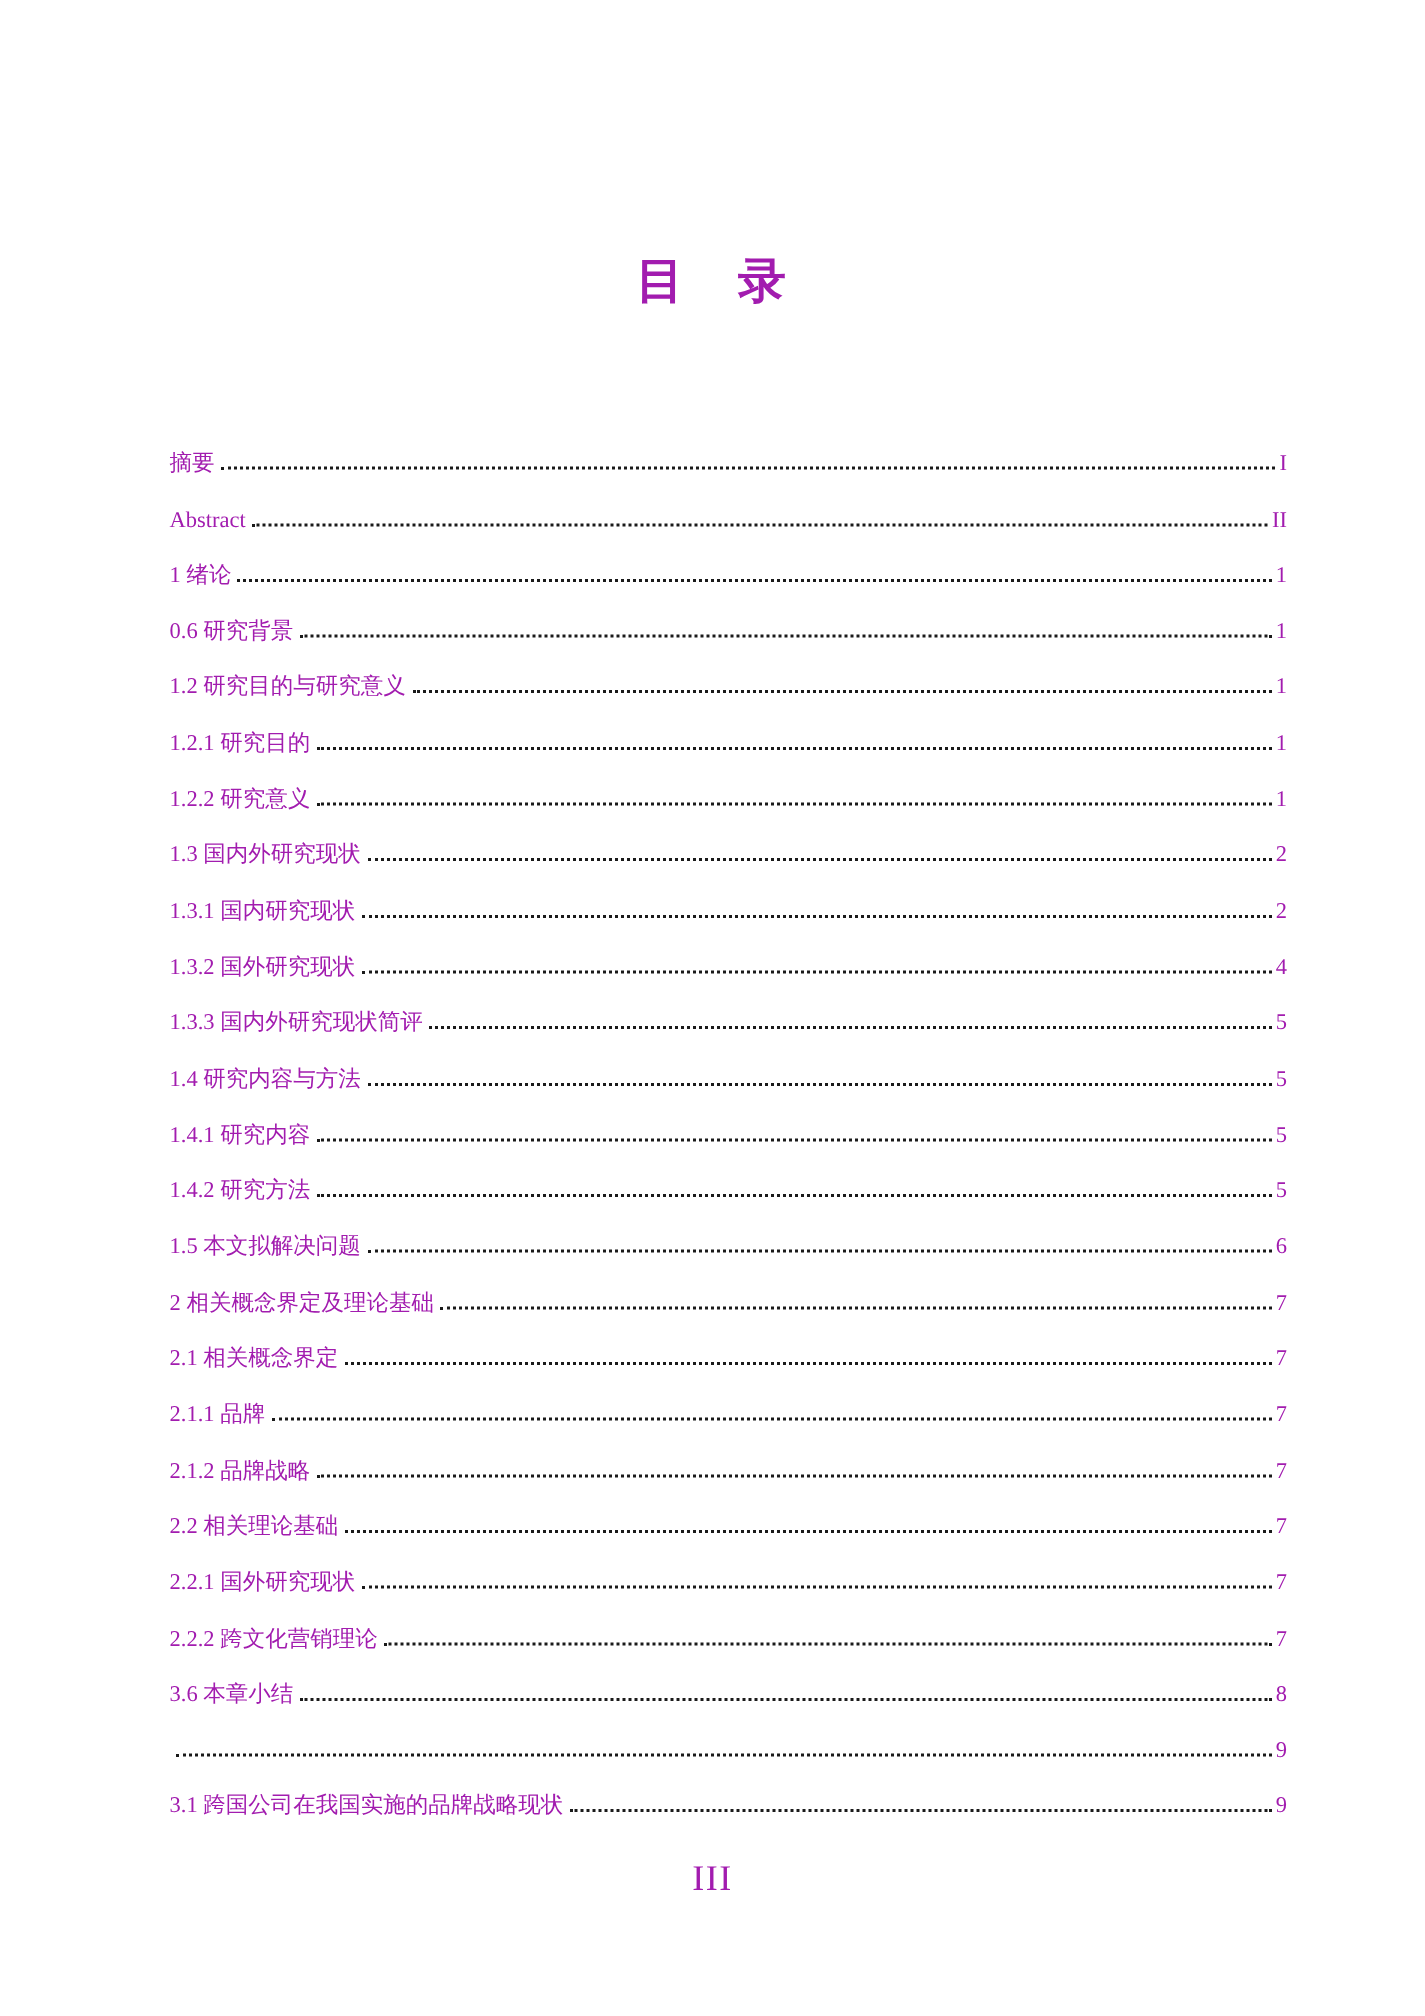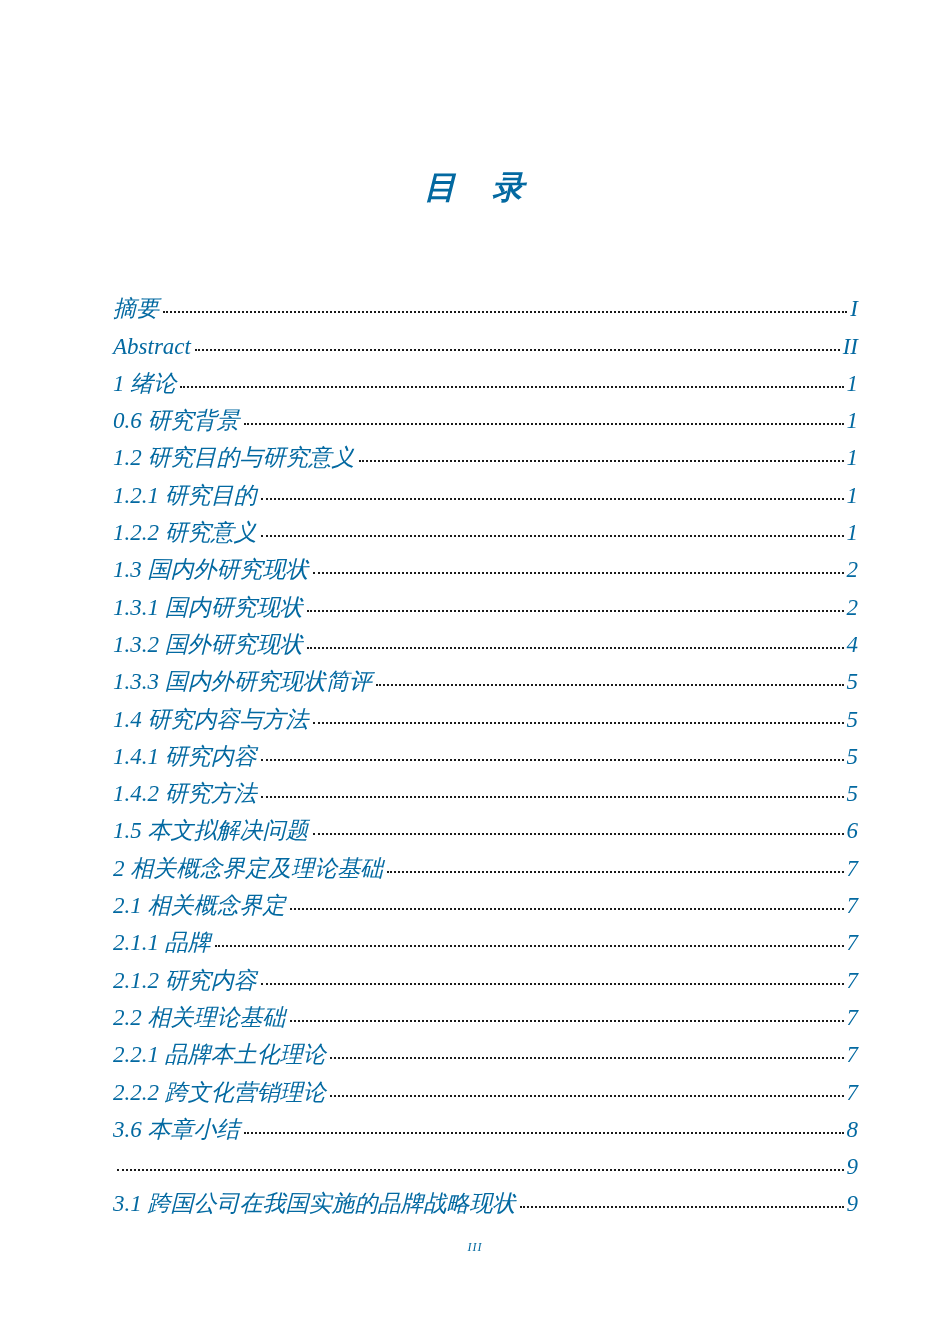--- a/index.html
+++ b/index.html
@@ -5,24 +5,23 @@
   html, body {
     margin: 0;
     padding: 0;
     background: #ffffff;
   }
   .page {
     position: relative;
     width: 950px;
     height: 1344px;
     background: #ffffff;
-    color: #0369a1;
+    color: #a21caf;
     font-family: "Liberation Serif", "DejaVu Serif", serif;
     overflow: hidden;
-    font-style: italic;
   }
   .doc-title {
     position: absolute;
     top: 168px;
     left: 0;
     width: 100%;
     text-align: center;
     font-family: "DejaVu Sans", "Liberation Sans", sans-serif;
     font-weight: 700;
     font-size: 32px;
@@ -35,21 +34,21 @@
     top: 289px;
     left: 113px;
     width: 745px;
   }
   .toc-row {
     display: flex;
     align-items: flex-end;
     height: 37.3px;
     box-sizing: border-box;
     padding-bottom: 5px;
-    font-size: 23px;
+    font-size: 15px;
     line-height: 24px;
   }
   .toc-label {
     white-space: nowrap;
     flex: 0 0 auto;
   }
   .toc-leader {
     flex: 1 1 auto;
     min-width: 12px;
     border-bottom: 2px dotted #1a1a1a;
@@ -59,21 +58,21 @@
   .toc-page {
     white-space: nowrap;
     flex: 0 0 auto;
   }
   .page-footer {
     position: absolute;
     top: 1240px;
     left: 0;
     width: 100%;
     text-align: center;
-    font-size: 12px;
+    font-size: 24px;
     letter-spacing: 1px;
   }
 </style>
 </head>
 <body>
 
 <div class="page">
   <div class="doc-title">目　录</div>
 
   <div class="toc">
@@ -179,33 +178,33 @@
       <span class="toc-page">7</span>
     </div>
 
     <div class="toc-row">
       <span class="toc-label">2.1.1 品牌</span>
       <span class="toc-leader"></span>
       <span class="toc-page">7</span>
     </div>
 
     <div class="toc-row">
-      <span class="toc-label">2.1.2 研究内容</span>
+      <span class="toc-label">2.1.2 品牌战略</span>
       <span class="toc-leader"></span>
       <span class="toc-page">7</span>
     </div>
 
     <div class="toc-row">
       <span class="toc-label">2.2 相关理论基础</span>
       <span class="toc-leader"></span>
       <span class="toc-page">7</span>
     </div>
 
     <div class="toc-row">
-      <span class="toc-label">2.2.1 品牌本土化理论</span>
+      <span class="toc-label">2.2.1 国外研究现状</span>
       <span class="toc-leader"></span>
       <span class="toc-page">7</span>
     </div>
 
     <div class="toc-row">
       <span class="toc-label">2.2.2 跨文化营销理论</span>
       <span class="toc-leader"></span>
       <span class="toc-page">7</span>
     </div>
 

